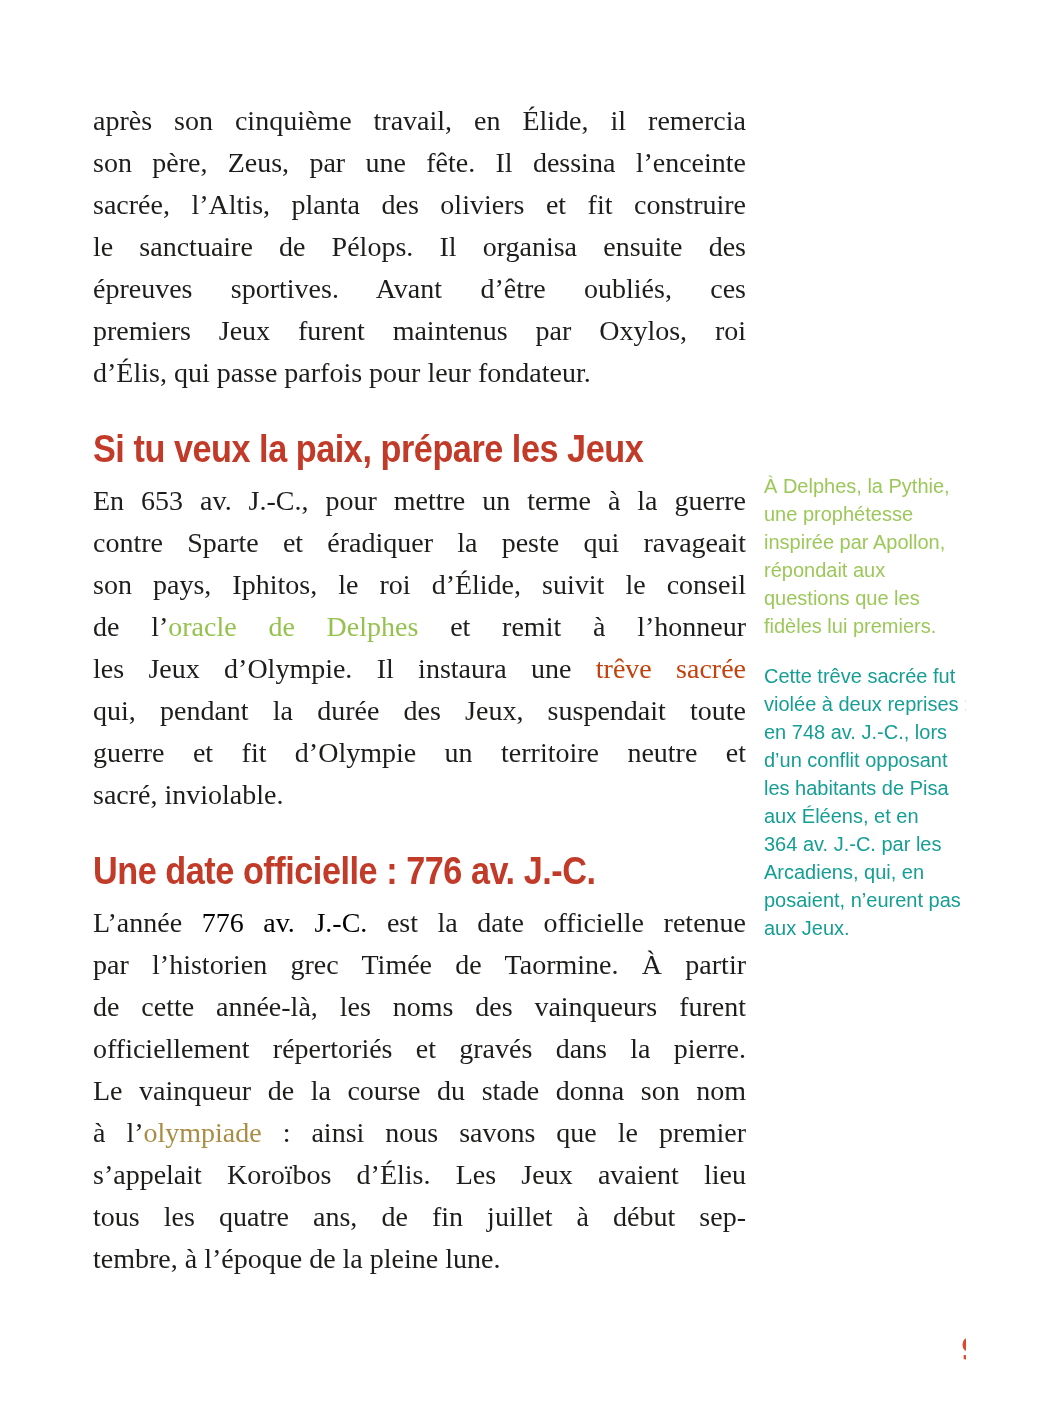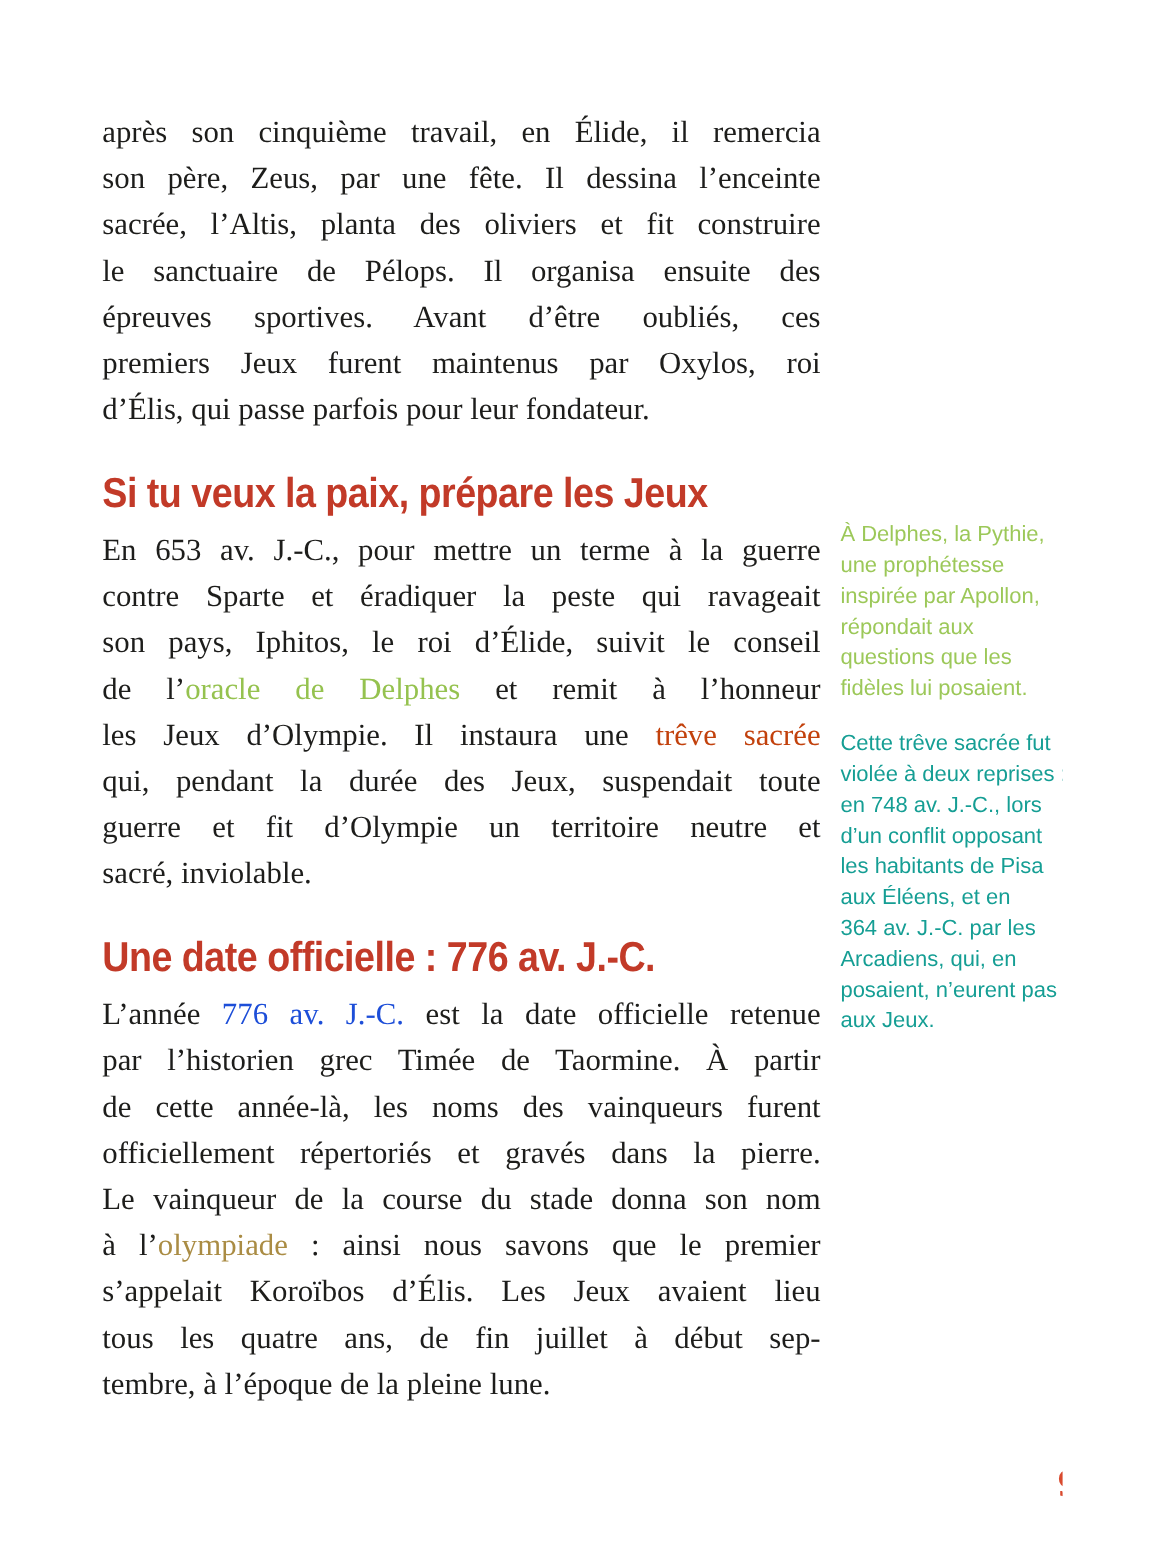--- a/index.html
+++ b/index.html
@@ -99,40 +99,40 @@
         <div class="tline"><span>de l’</span><span style="color: rgb(149, 194, 79);">oracle de Delphes</span><span> et remit à l’honneur</span></div>
         <div class="tline"><span>les Jeux d’Olympie. Il instaura une </span><span style="color: #c2410c;">trêve sacrée</span></div>
         <div class="tline"><span>qui, pendant la durée des Jeux, suspendait toute</span></div>
         <div class="tline"><span>guerre et fit d’Olympie un territoire neutre et</span></div>
         <div class="tline last"><span>sacré, inviolable.</span></div>
       </section>
 
     <h2 class="heading">Une date officielle : 776 av. J.-C.</h2>
 
     <section class="para">
-        <div class="tline"><span>L’année </span><span style="color: #1d4ed8;">776 av. J.-C.</span><span> est la date officielle retenue</span></div>
+        <div class="tline"><span>L’année </span><span style="color: #000000;">776 av. J.-C.</span><span> est la date officielle retenue</span></div>
         <div class="tline"><span>par l’historien grec Timée de Taormine. À partir</span></div>
         <div class="tline"><span>de cette année-là, les noms des vainqueurs furent</span></div>
         <div class="tline"><span>officiellement répertoriés et gravés dans la pierre.</span></div>
         <div class="tline"><span>Le vainqueur de la course du stade donna son nom</span></div>
         <div class="tline"><span>à l’</span><span style="color: rgb(170, 140, 68);">olympiade</span><span> : ainsi nous savons que le premier</span></div>
         <div class="tline"><span>s’appelait Koroïbos d’Élis. Les Jeux avaient lieu</span></div>
         <div class="tline"><span>tous les quatre ans, de fin juillet à début sep-</span></div>
         <div class="tline last"><span>tembre, à l’époque de la pleine lune.</span></div>
       </section>
   </main>
 
   <aside class="sidebar">
     <div class="note" style="color: rgb(156, 200, 89);">
         <div class="tline"><span>À Delphes, la Pythie,</span></div>
         <div class="tline"><span>une prophétesse</span></div>
         <div class="tline"><span>inspirée par Apollon,</span></div>
         <div class="tline"><span>répondait aux</span></div>
         <div class="tline"><span>questions que les</span></div>
-        <div class="tline"><span>fidèles lui posaient.</span></div>
+        <div class="tline"><span>fidèles lui premiers.</span></div>
       </div>
     <div class="note" style="color: rgb(21, 158, 148);">
         <div class="tline"><span>Cette trêve sacrée fut</span></div>
         <div class="tline"><span>violée à deux reprises :</span></div>
         <div class="tline"><span>en 748 av. J.-C., lors</span></div>
         <div class="tline"><span>d’un conflit opposant</span></div>
         <div class="tline"><span>les habitants de Pisa</span></div>
         <div class="tline"><span>aux Éléens, et en</span></div>
         <div class="tline"><span>364 av. J.-C. par les</span></div>
         <div class="tline"><span>Arcadiens, qui, en</span></div>

